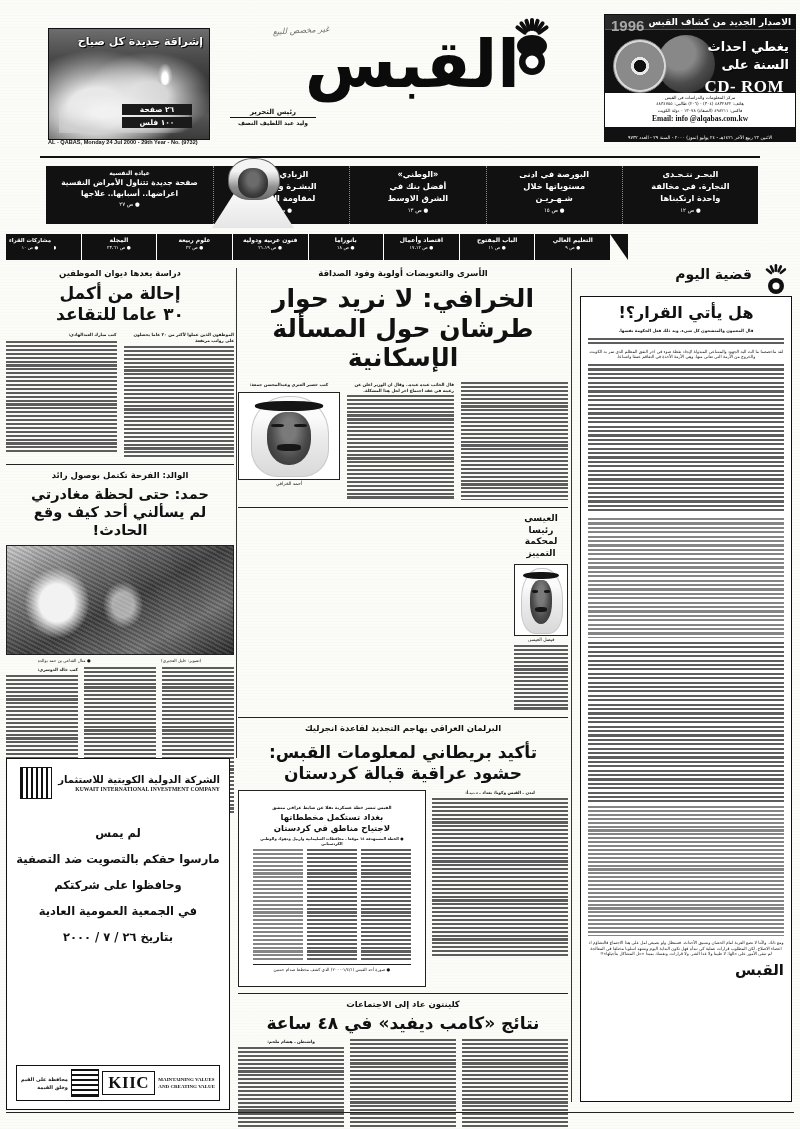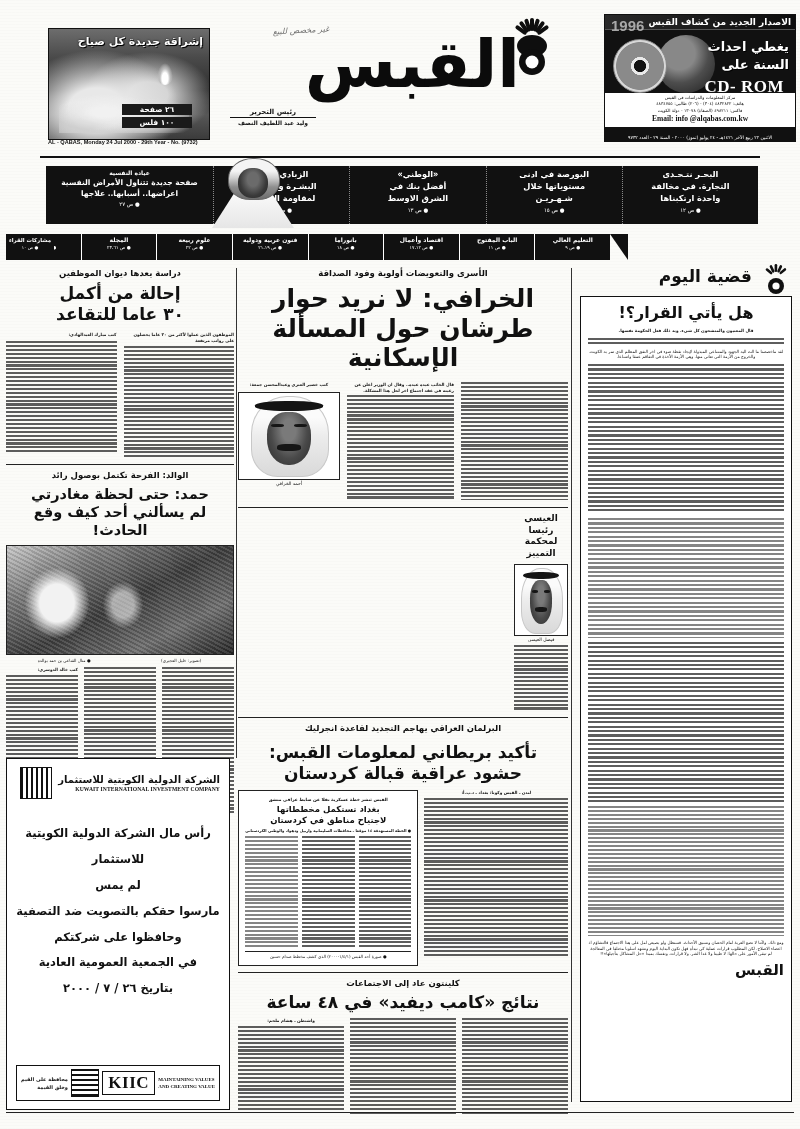--- a/index.html
+++ b/index.html
@@ -195,21 +195,21 @@
   .hl-md{font-size:14.5px;font-weight:bold;line-height:1.25;text-align:center;}
   .hl-xs{font-size:9px;font-weight:bold;line-height:1.3;text-align:center;}
   
   #col-left{position:absolute;right:566px;top:268px;width:228px;}
   
   #col-center{position:absolute;right:232px;top:268px;width:330px;}
   #today-head{
     position:absolute;right:8px;top:266px;width:214px;height:28px;
   }
   #today-head .lbl{
-    position:absolute;right:40px;top:0px;font-size:17px;font-weight:bold;color:#111;
+    position:absolute;right:40px;top:0px;font-size:14px;font-weight:bold;color:#111;
     letter-spacing:-1px;
   }
   #today-sun{position:absolute;right:0px;top:-2px;width:32px;height:32px;}
   #editorial{
     position:absolute;right:8px;top:296px;width:212px;height:806px;
     border:1.2px solid #111;background:#fff;padding:6px 7px;box-sizing:border-box;
   }
   #editorial h1{margin:0 0 6px;font-size:16px;text-align:center;font-weight:bold;}
   #editorial .sig{font-size:15px;font-weight:bold;margin-top:4px;letter-spacing:-1px;}
   
@@ -554,21 +554,21 @@
 
     <div class="kicker ar">البرلمان العراقي يهاجم التجديد لقاعدة انجرليك</div>
     <div class="hl-lg ar" style="margin-top:8px;">تأكيد بريطاني لمعلومات القبس:</div>
     <div class="hl-lg ar">حشود عراقية قبالة كردستان</div>
 
     <div style="display:flex;flex-direction:row;gap:6px;margin-top:6px;">
       <div style="flex:1.25;">
         <div class="ar tiny center" style="font-weight:bold;">لندن ـ القبس وكونا: بغداد ـ د.ب.أ:</div>
         <div class="faux dense" style="height:160px;margin-top:3px;"></div>
       </div>
-      <div class="inbox" style="flex:1.45;padding:6px;">
+      <div class="inbox" style="flex:1.45;padding:14px;">
         <div class="ar" style="font-size:4.4px;text-align:center;font-weight:bold;">القبس تنشر خطة عسكرية نقلا عن ضابط عراقي منشق</div>
         <div class="ar hl-xs" style="margin-top:2px;font-size:8.5px;">بغداد تستكمل مخططاتها</div>
         <div class="ar hl-xs" style="font-size:8.5px;">لاجتياح مناطق في كردستان</div>
         <div class="ar" style="font-size:3.8px;text-align:center;font-weight:bold;margin-top:2px;">● الخطة المستهدفة ١٤ موقعا ـ محافظات السليمانية واربيل ودهوك والوطني الكردستاني</div>
         <div style="display:flex;flex-direction:row;gap:4px;margin-top:3px;">
           <div style="flex:1;">
               <div class="faux dense" style="height:112px;"></div>
             </div>
           <div style="flex:1;">
               <div class="faux dense" style="height:112px;"></div>
@@ -604,21 +604,20 @@
   <div id="kiic">
     <div class="logo-row">
       <div class="names">
         <div class="ar-name ar">الشركة الدولية الكويتية للاستثمار</div>
         <div class="en-name">KUWAIT INTERNATIONAL INVESTMENT COMPANY</div>
       </div>
       <div class="mark"></div>
     </div>
 
     <div class="body ar">
-      <div>رأس مال الشركة الدولية الكويتية للاستثمار</div>
       <div>لم يمس</div>
       <div>مارسوا حقكم بالتصويت ضد التصفية</div>
       <div>وحافظوا على شركتكم</div>
       <div>في الجمعية العمومية العادية</div>
       <div>بتاريخ ٢٦ / ٧ / ٢٠٠٠</div>
     </div>
 
     <div class="foot">
       <div class="en">MAINTAINING VALUES<br>AND CREATING VALUE</div>
       <div class="kiic">KIIC</div>

